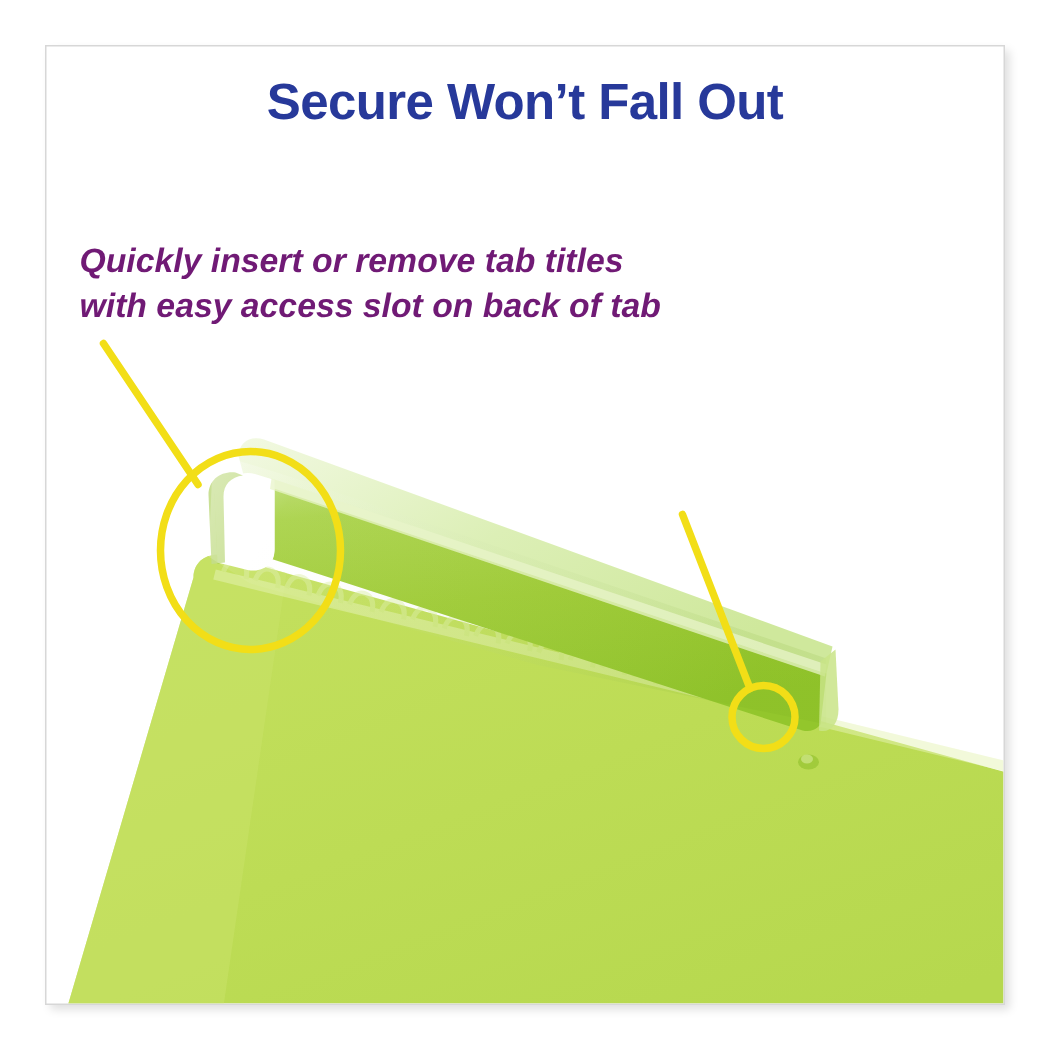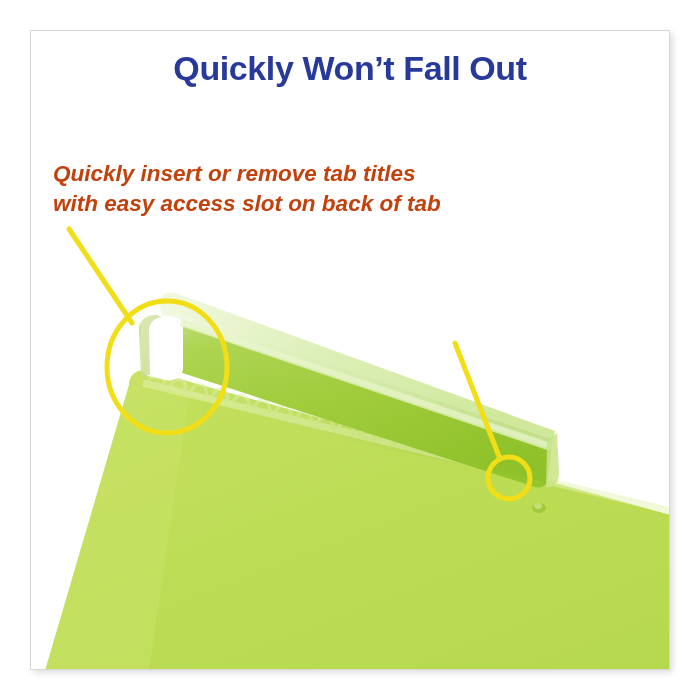--- a/index.html
+++ b/index.html
@@ -48,21 +48,21 @@
   }
 
   
   .callout {
     position: absolute;
     font-family: "Liberation Sans", sans-serif;
     font-style: italic;
     font-weight: bold;
     font-size: 22.5px;
     line-height: 30px;
-    color: #c2410c;
+    color: #701a75;
     white-space: pre-line;
   }
   .callout-left  { left: 22px;  top: 128px; text-align: left; }
   .callout-right { right: 28px; top: 243px; text-align: right; }
 
   
   .art {
     position: absolute;
     left: 0;
     top: 0;
@@ -80,21 +80,21 @@
     pointer-events: none;
   }
 </style>
 </head>
 <body>
 
 <div id="screenshot">
 
   <div class="photo-frame">
 
-    <div class="headline">Quickly Won’t Fall Out</div>
+    <div class="headline">Secure Won’t Fall Out</div>
 
     <svg class="art" viewBox="0 0 638 638">
       <defs>
         <linearGradient id="tabGrad" x1="0" y1="0" x2="0.25" y2="1">
           <stop offset="0" stop-color="#bcdd72"></stop>
           <stop offset="0.18" stop-color="#a9d248"></stop>
           <stop offset="0.55" stop-color="#9ecb33"></stop>
           <stop offset="1" stop-color="#93c62c"></stop>
         </linearGradient>
         <linearGradient id="tabRimGrad" x1="0" y1="0" x2="1" y2="0.6">

